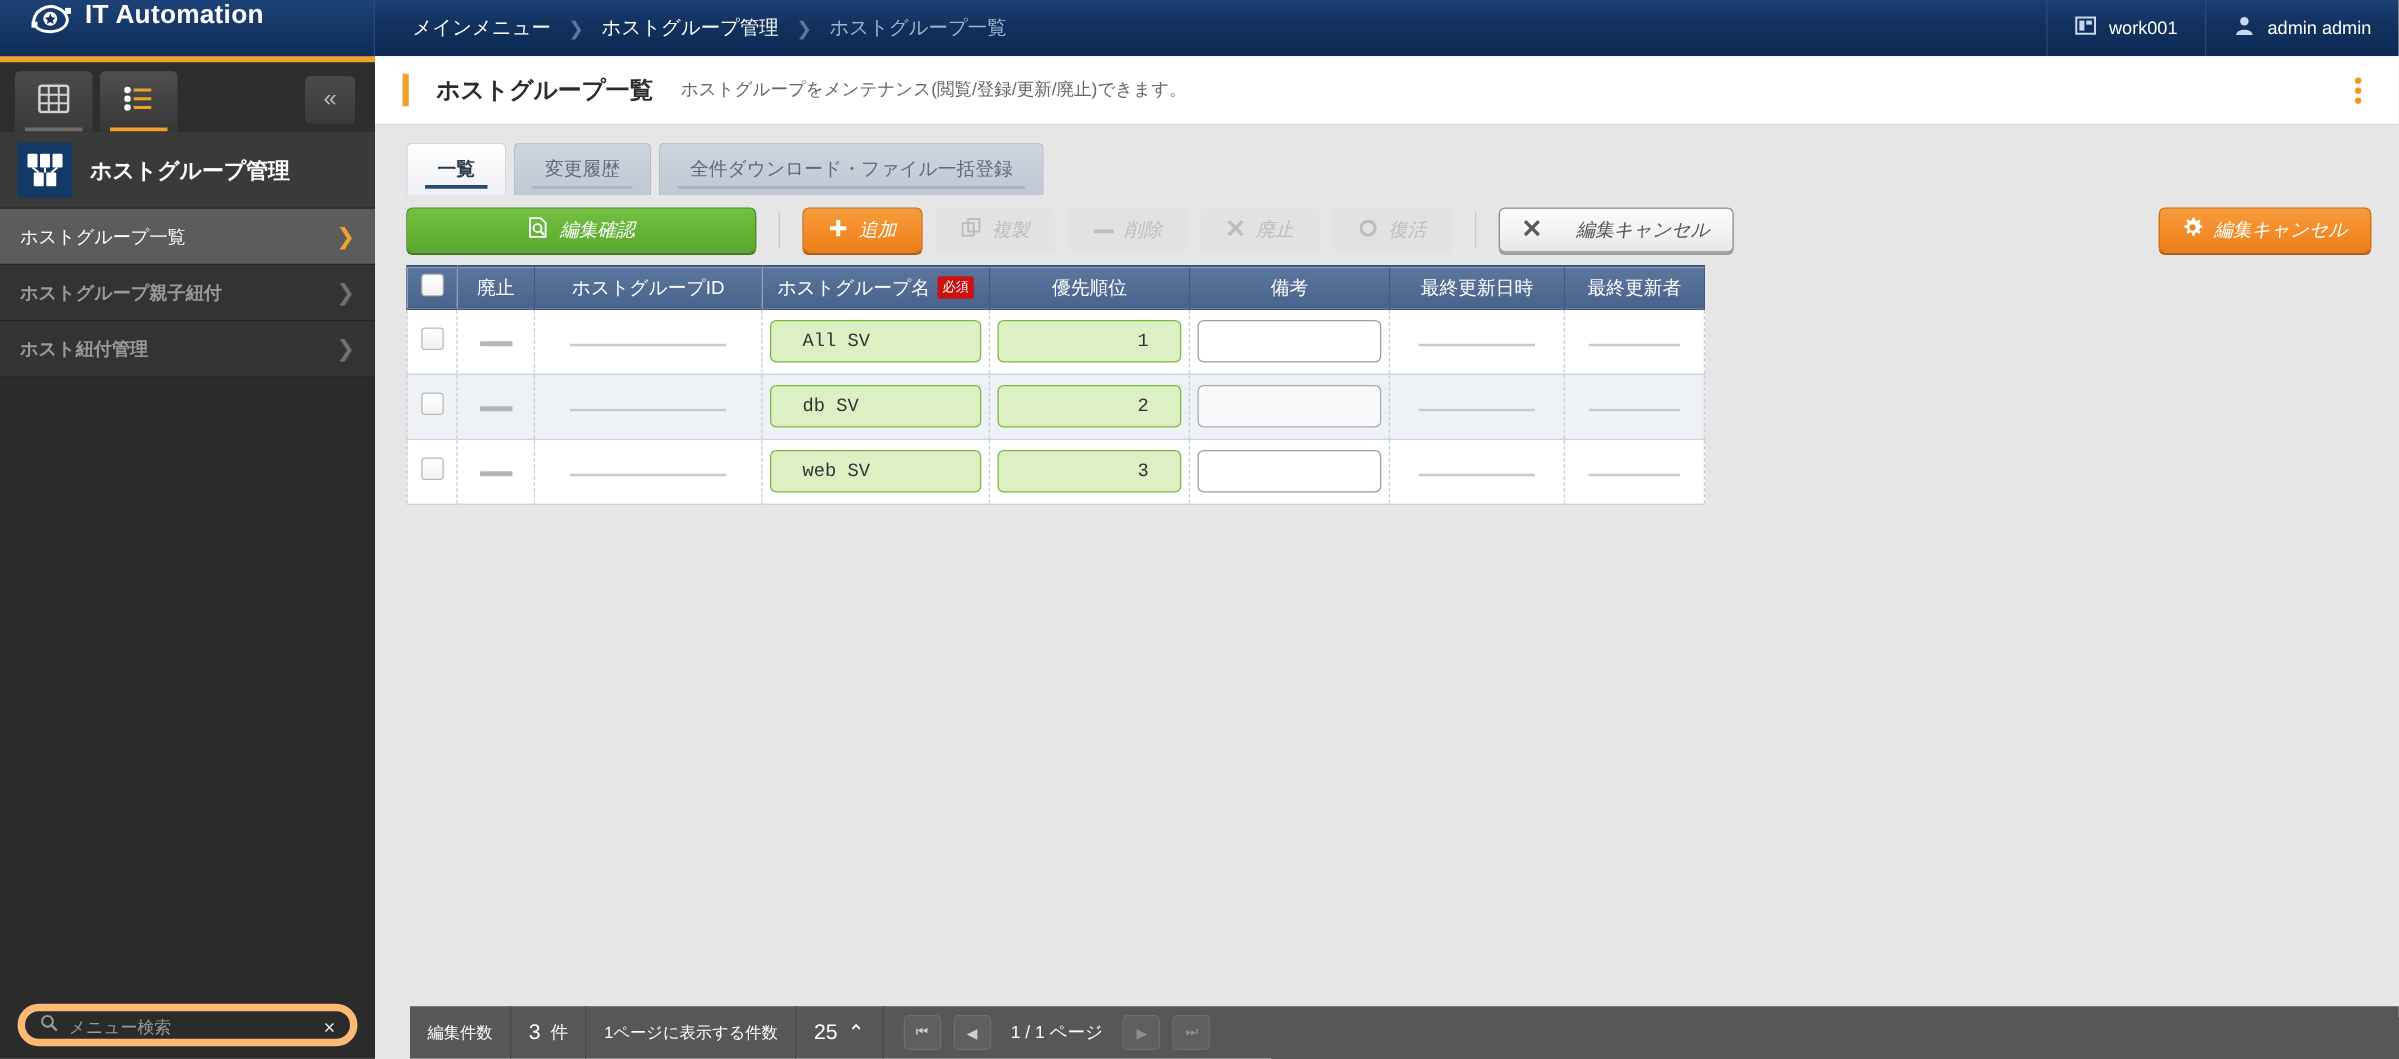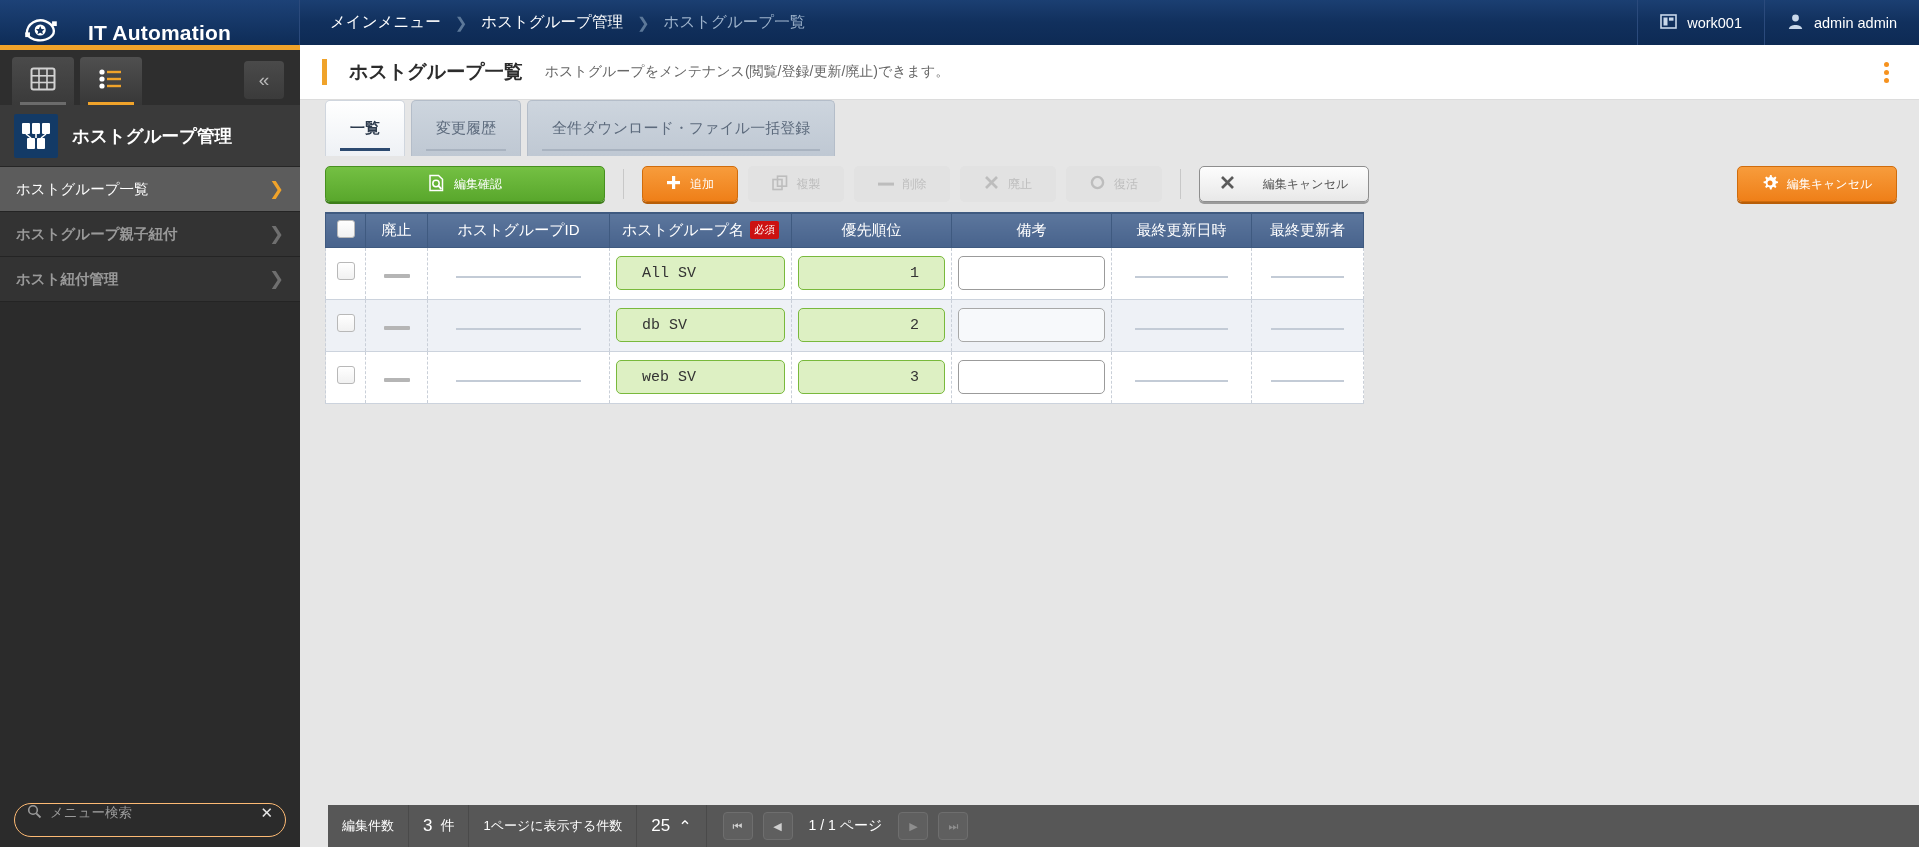--- a/index.html
+++ b/index.html
@@ -11,22 +11,22 @@
   }
   body { position: relative; }
 
   
   #topbar {
     position: absolute; left: 0; top: 0; width: 1919px; height: 45px;
     background: linear-gradient(to bottom, #1b3f72 0%, #11305d 50%, #0d2a54 100%);
     display: flex; align-items: stretch;
   }
   #brand {
-    width: 300px; height: 45px; display: flex; align-items: flex-end;
-    padding-left: 22px; gap: 28px;
+    width: 300px; height: 45px; display: flex; align-items: flex-start;
+    padding-left: 22px; gap: 8px;
     border-right: 1px solid #2b4a7c;
     background: linear-gradient(to bottom, #1d4277 0%, #0e2c57 100%);
   }
   #brand .logo { width: 38px; height: 30px; flex: none; }
   #brand .btxt {
     color: #ffffff; font-size: 21px; font-weight: bold; letter-spacing: .2px;
     white-space: nowrap;
   }
   #crumbs {
     flex: 1; display: flex; align-items: center; gap: 14px; padding-left: 30px;
@@ -85,23 +85,23 @@
   .snav.sel { background: #5c5c5c; color: #ffffff; }
   .snav.sel .chev { color: #f0a32a; font-size: 18px; }
   .snav.dim { background: #333333; color: #9a9a9a; font-weight: bold; }
   .snav.dim .chev { color: #6f6f6f; font-size: 18px; }
   #side-rest { position: absolute; left:0; right:0; top: 302px; bottom: 55px; background:#2b2b2b;}
   #menu-search {
     position: absolute; left: 0; bottom: 0; width: 300px; height: 55px;
     background: #2b2b2b; display: flex; align-items: center; padding: 0 14px;
   }
   #menu-search .pill {
-    flex: 1; height: 34px; border: 1px solid #fdba74; border-radius: 18px;
-    display: flex; align-items: flex-start; gap: 8px; padding: 0 12px;
-    color: #9a9a9a; font-size: 13.5px;
+    flex: 1; height: 34px; border: 6px solid #fdba74; border-radius: 18px;
+    display: flex; align-items: flex-end; gap: 8px; padding: 0 12px;
+    color: #9a9a9a; font-size: 13.5px; font-family: Liberation Mono, monospace;
   }
   #menu-search .pill .x { margin-left: auto; color: #e7e7e7; font-size: 15px; font-weight: bold;}
 
   
   #main {
     position: absolute; left: 300px; top: 45px; width: 1619px; height: 802px;
     background: #e6e6e6;
   }
   #page-head {
     height: 55px; background: #ffffff; display: flex; align-items: center;
@@ -115,40 +115,41 @@
     width: 30px; height: 30px; border-radius: 50%; background: #fff;
     display: flex; flex-direction: column; align-items: center; justify-content: center; gap: 3px;
   }
   #kebab i { width: 5px; height: 5px; border-radius: 50%; background: #f6921e; display:block;}
 
   #tabs-row {
     height: 56px; display: flex; align-items: flex-end; padding-left: 25px; gap: 6px;
     background: #e6e6e6;
   }
   .tabx {
-    height: 56px; border-radius: 5px 5px 0 0; padding: 16px 24px;
+    height: 42px; border-radius: 5px 5px 0 0; padding: 16px 24px;
     display: flex; align-items: center; justify-content: center; position: relative;
     background: linear-gradient(to bottom, #cdd5de, #bfc8d3);
     color: #5d6b7d; font-size: 15px; border: 1px solid #b4bdc9; border-bottom: none;
   }
   .tabx .ul { position:absolute; left: 14px; right: 14px; bottom: 5px; height: 2px; background: #a9b3c0;}
   .tabx.active {
     background: linear-gradient(to bottom, #ffffff, #eef1f5);
     color: #2c3a4c; font-weight: bold; border-color: #d0d6de;
   }
   .tabx.active .ul { background: #2c4a70; height: 3px; }
 
   #toolbar {
     height: 56px; display: flex; align-items: center; padding: 0 22px 0 25px;
     gap: 10px; position: relative;
   }
   .btn {
     height: 36px; border-radius: 5px; display: flex; align-items: center;
-    justify-content: center; gap: 9px; font-size: 12px; padding: 0 18px;
+    justify-content: center; gap: 9px; font-size: 15px; padding: 0 18px;
     white-space: nowrap;
+    font-style: italic;
   }
   .btn-green {
     width: 280px; background: linear-gradient(to bottom,#74c043,#59a72c);
     border: 1px solid #47901f; box-shadow: 0 2px 0 #3d7d1a; color: #fff;
   }
   .btn-orange {
     background: linear-gradient(to bottom,#f79c3c,#ef7f18);
     border: 1px solid #d06c0c; box-shadow: 0 2px 0 #b85e08; color: #fff; min-width: 96px;
   }
   .btn-dis {

